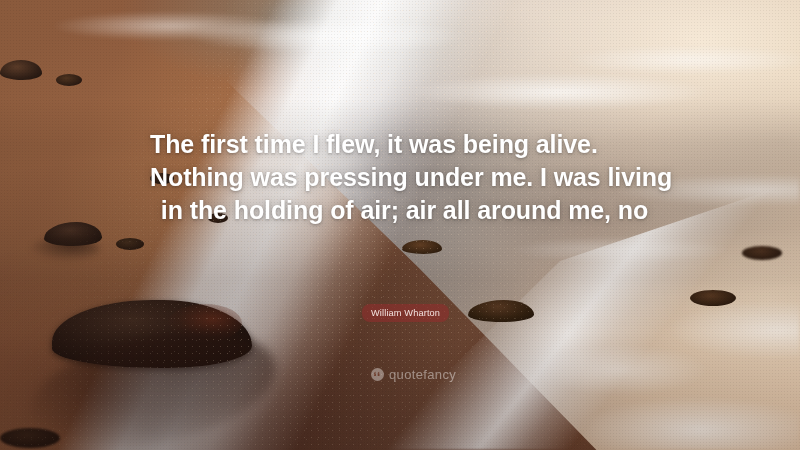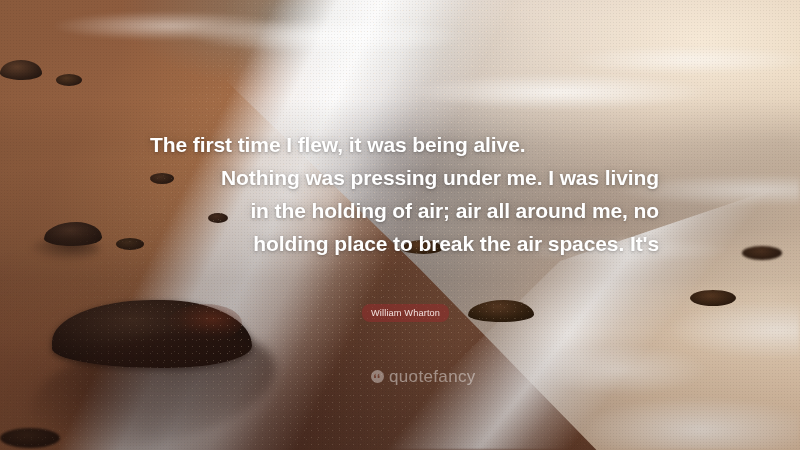--- a/index.html
+++ b/index.html
@@ -217,28 +217,28 @@
   }
   .quote-block {
     position: absolute;
     left: 150px;
     top: 128px;
     width: 509px;
   }
   .quote-line {
     display: block;
     color: #ffffff;
-    font-size: 21px;
+    font-size: 25px;
     font-weight: 700;
     line-height: 33px;
     letter-spacing: -0.1px;
     white-space: nowrap;
     text-shadow: 0 1px 3px rgba(0,0,0,0.28), 0 0 10px rgba(0,0,0,0.16);
   }
-  .quote-line.r { text-align: right; }
+  .quote-line.r { text-align: center; }
 
   .author-badge {
     position: absolute;
     left: 362px;
     top: 304px;
     height: 18px;
     padding: 0 9px;
     display: inline-flex;
     align-items: center;
     background: rgba(146, 44, 44, 0.58);
@@ -263,21 +263,21 @@
   }
   .wm-mark {
     width: 13px; height: 13px;
     border-radius: 50%;
     background: rgba(255,255,255,0.82);
     display: flex; align-items: center; justify-content: center;
   }
   .wm-mark svg { display: block; }
   .wm-text {
     color: rgba(255,255,255,0.92);
-    font-size: 17px;
+    font-size: 13px;
     font-weight: 400;
     letter-spacing: 0.35px;
     line-height: 1;
   }
 </style>
 </head>
 <body>
 
 <div id="stage">
 
@@ -314,21 +314,20 @@
   <div class="bg-layer grain"></div>
   <div class="bg-layer vignette"></div>
   <div class="bg-layer text-scrim"></div>
 
   <div class="content">
 
     <div class="quote-block">
       <span class="quote-line">The first time I flew, it was being alive.</span>
       <span class="quote-line r">Nothing was pressing under me. I was living</span>
       <span class="quote-line r">in the holding of air; air all around me, no</span>
-      <span class="quote-line r">holding place to break the air spaces. It's</span>
     </div>
 
     <div class="author-badge">
       <span>William Wharton</span>
     </div>
 
     <div class="watermark">
       <span class="wm-mark">
         <svg width="9" height="9" viewBox="0 0 9 9" aria-hidden="true">
           <path d="M1.1 5.9V3.6c0-.9.6-1.6 1.5-1.8l.25.75c-.5.14-.8.5-.8 1h.85v2.35H1.1zm3.6 0V3.6c0-.9.6-1.6 1.5-1.8l.25.75c-.5.14-.8.5-.8 1h.85v2.35H4.7z" fill="#8a4a3a"></path>

